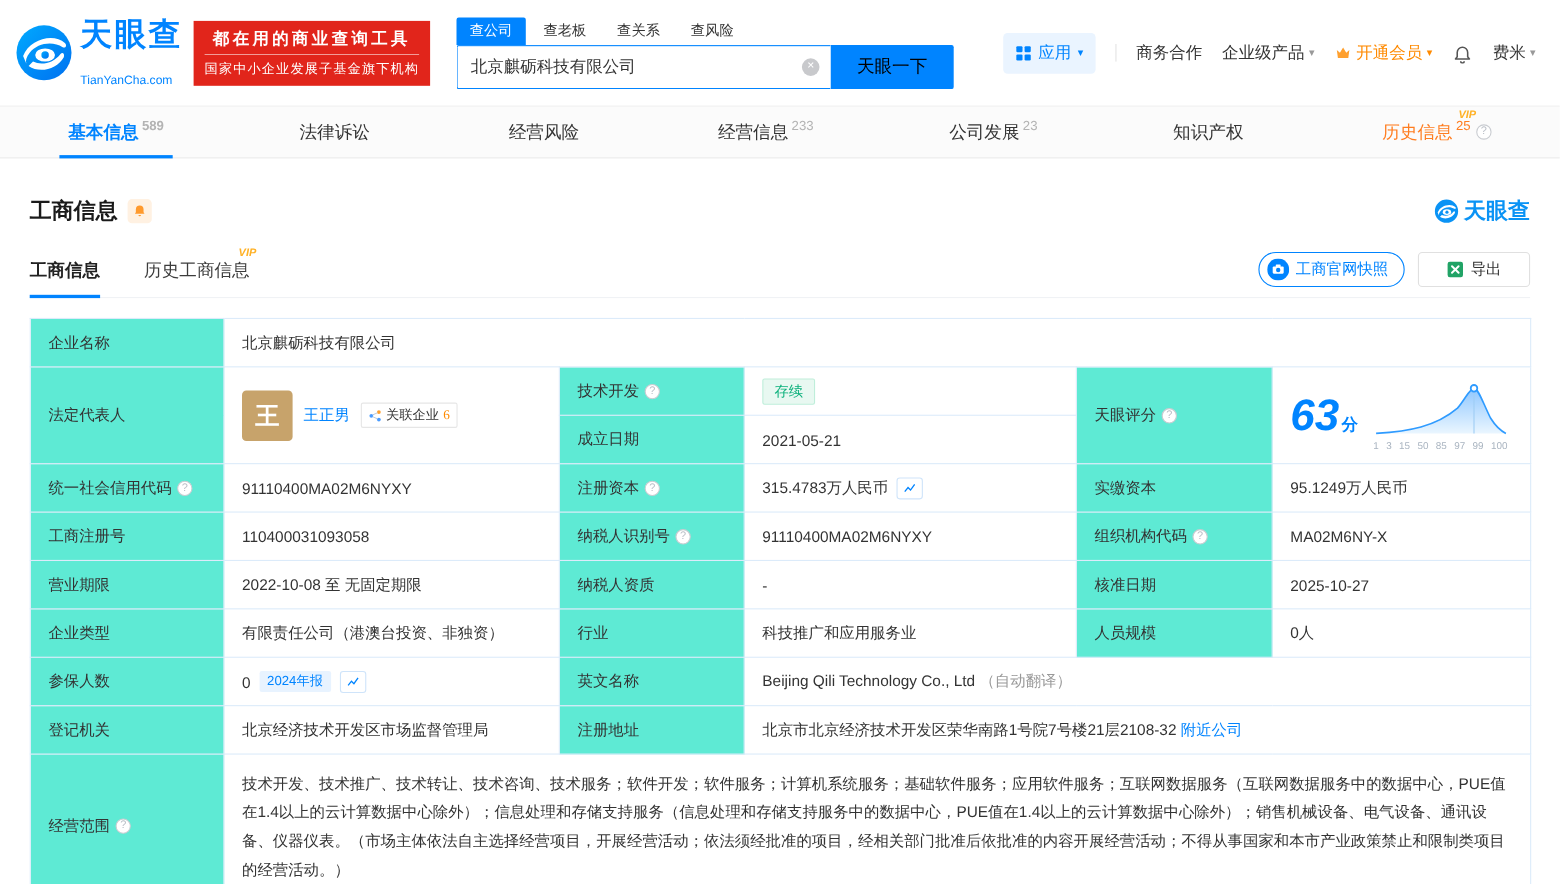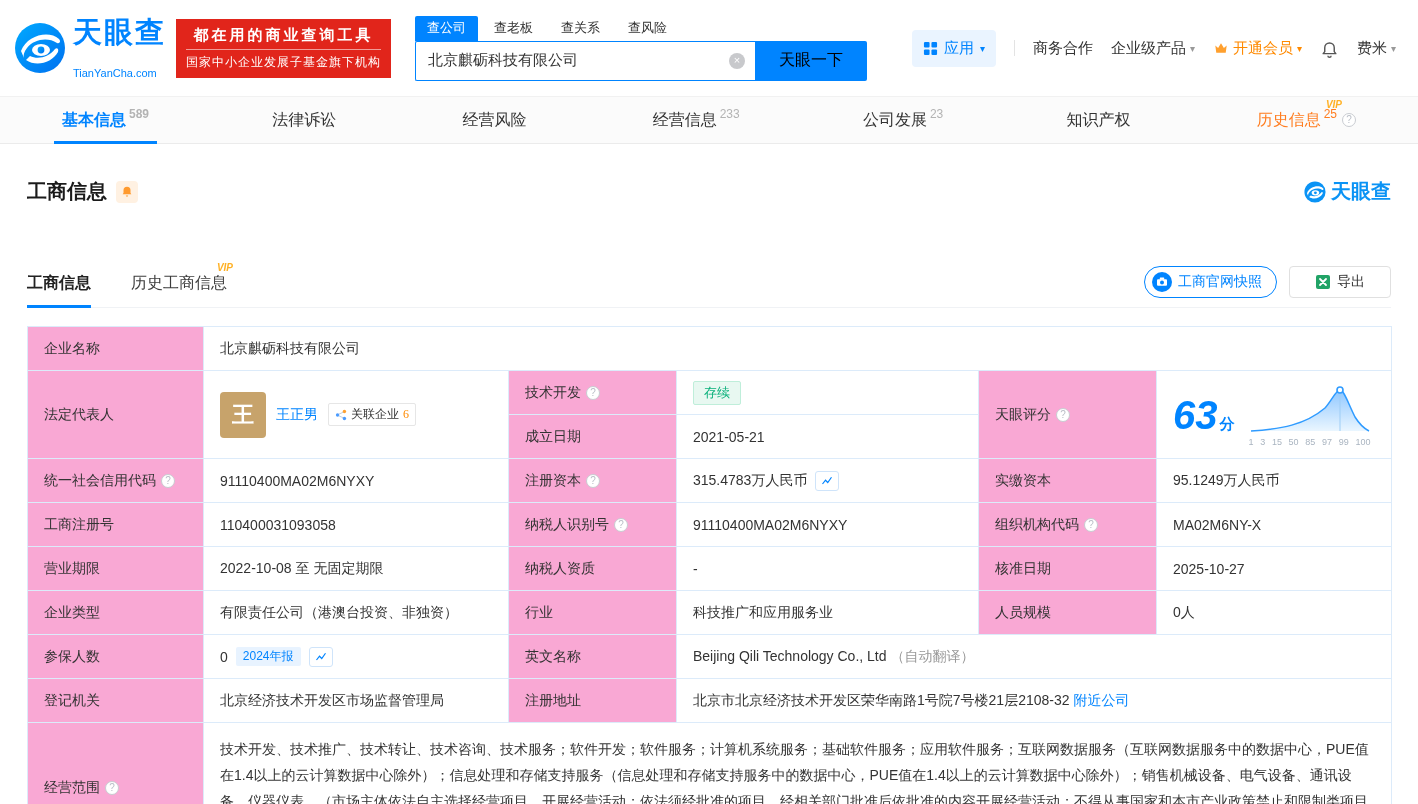--- a/index.html
+++ b/index.html
@@ -54,28 +54,28 @@
   .section-title { font-size:20px; font-weight:bold; color:#1a1a1a; }
   .bell-badge { margin-left:9px; width:22px; height:22px; background:#fff1e2; border-radius:4px; display:flex; align-items:center; justify-content:center; cursor:pointer; }
   .brand { margin-left:auto; display:flex; align-items:center; gap:5px; color:#0a93f5; font-size:20px; font-weight:bold; }
 
   .subtab-row { display:flex; align-items:flex-end; margin-top:24px; border-bottom:1px solid #f0f2f5; }
   .subtab { position:relative; font-size:16px; color:#222; padding-bottom:13px; cursor:pointer; margin-right:40px; }
   .subtab.active { font-weight:bold; }
   .subtab.active::after { content:""; position:absolute; left:0; right:0; bottom:-1px; height:3px; background:#0084ff; }
   .subtab.inactive { color:#3c3c3c; }
   .vip-sup { position:absolute; top:-11px; right:-6px; font-size:10px; font-weight:bold; font-style:italic; color:#ffb125; }
-  .actions { margin-left:auto; display:flex; gap:12px; padding-bottom:9px;margin-top:37px; }
+  .actions { margin-left:auto; display:flex; gap:12px; padding-bottom:9px; }
   .snapshot-btn { display:flex; align-items:center; gap:6px; border:1px solid #0084ff; color:#0084ff; border-radius:17px; height:32px; padding:0 14px 0 7px; font-size:14px; background:#fff; cursor:pointer; font-family:inherit; }
   .export-btn { display:flex; align-items:center; gap:6px; border:1px solid #e0e0e0; border-radius:4px; height:32px; padding:0 25px; font-size:14px; color:#333; background:#fff; cursor:pointer; font-family:inherit; }
 
   
   .info-table { width:100%; border-collapse:collapse; margin-top:18px; font-size:14px; table-layout:fixed; }
   .info-table td { border:1px solid #dcebfa; padding:0 16px; height:44px; vertical-align:middle; background:#fff; word-break:break-all; }
-  .info-table td.lbl { background:#f9a8d4; color:#333; }
+  .info-table td.lbl { background:#5eead4; color:#333; }
   .lbl-flex { display:flex; align-items:center; }
   .val-flex { display:flex; align-items:center; gap:8px; }
   .scope-td { padding:13px 16px !important; line-height:26px; height:auto !important; }
   .link { color:#0084ff; cursor:pointer; }
   .gray-note { color:#999; }
 
   .rep-cell { display:flex; align-items:center; gap:10px; }
   .avatar { width:46px; height:46px; border-radius:4px; background:#c7a36b; color:#fff; font-size:22px; font-weight:bold; display:flex; align-items:center; justify-content:center; flex:none; cursor:pointer; }
   .rep-name { color:#0084ff; cursor:pointer; }
   .rel-tag { display:inline-flex; align-items:center; gap:4px; border:1px solid #e6e6e6; border-radius:2px; padding:2px 6px; font-size:12px; color:#333; cursor:pointer; background:#fff;font-family:Liberation Serif, serif; }

